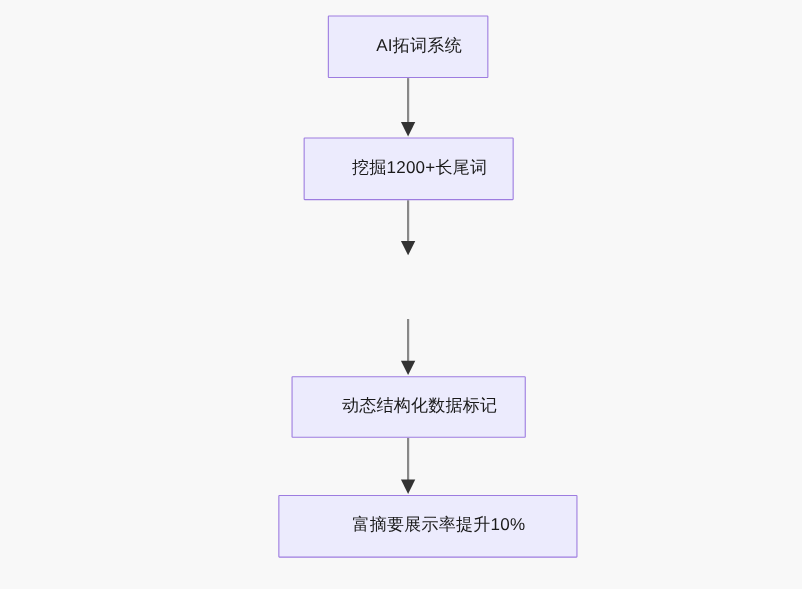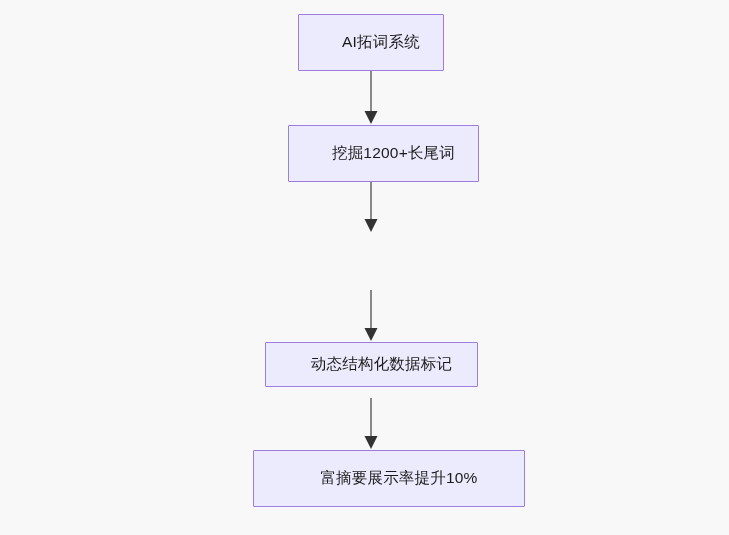--- a/index.html
+++ b/index.html
@@ -70,26 +70,26 @@
     <g>
       <line x1="371" y1="398" x2="371" y2="441"></line>
       <polygon points="371,449 364.5,436 377.5,436"></polygon>
     </g>
   </svg>
 
   <div class="node-box" style="left:298px; top:14px; width:146px; height:57px;">
     <span class="node-label">AI拓词系统</span>
   </div>
 
-  <div class="node-box" style="left:276px; top:125px; width:191px; height:57px;margin-left:12px;">
+  <div class="node-box" style="left:276px; top:125px; width:191px; height:57px;">
     <span class="node-label">挖掘1200+长尾词</span>
   </div>
 
 
-  <div class="node-box" style="left:265px; top:342px; width:213px; height:45px;">
+  <div class="node-box" style="left:265px; top:342px; width:213px; height:56px;">
     <span class="node-label">动态结构化数据标记</span>
   </div>
 
   <div class="node-box" style="left:253px; top:450px; width:272px; height:57px;">
     <span class="node-label">富摘要展示率提升10%</span>
   </div>
 
 </div>
 
 </body></html>

